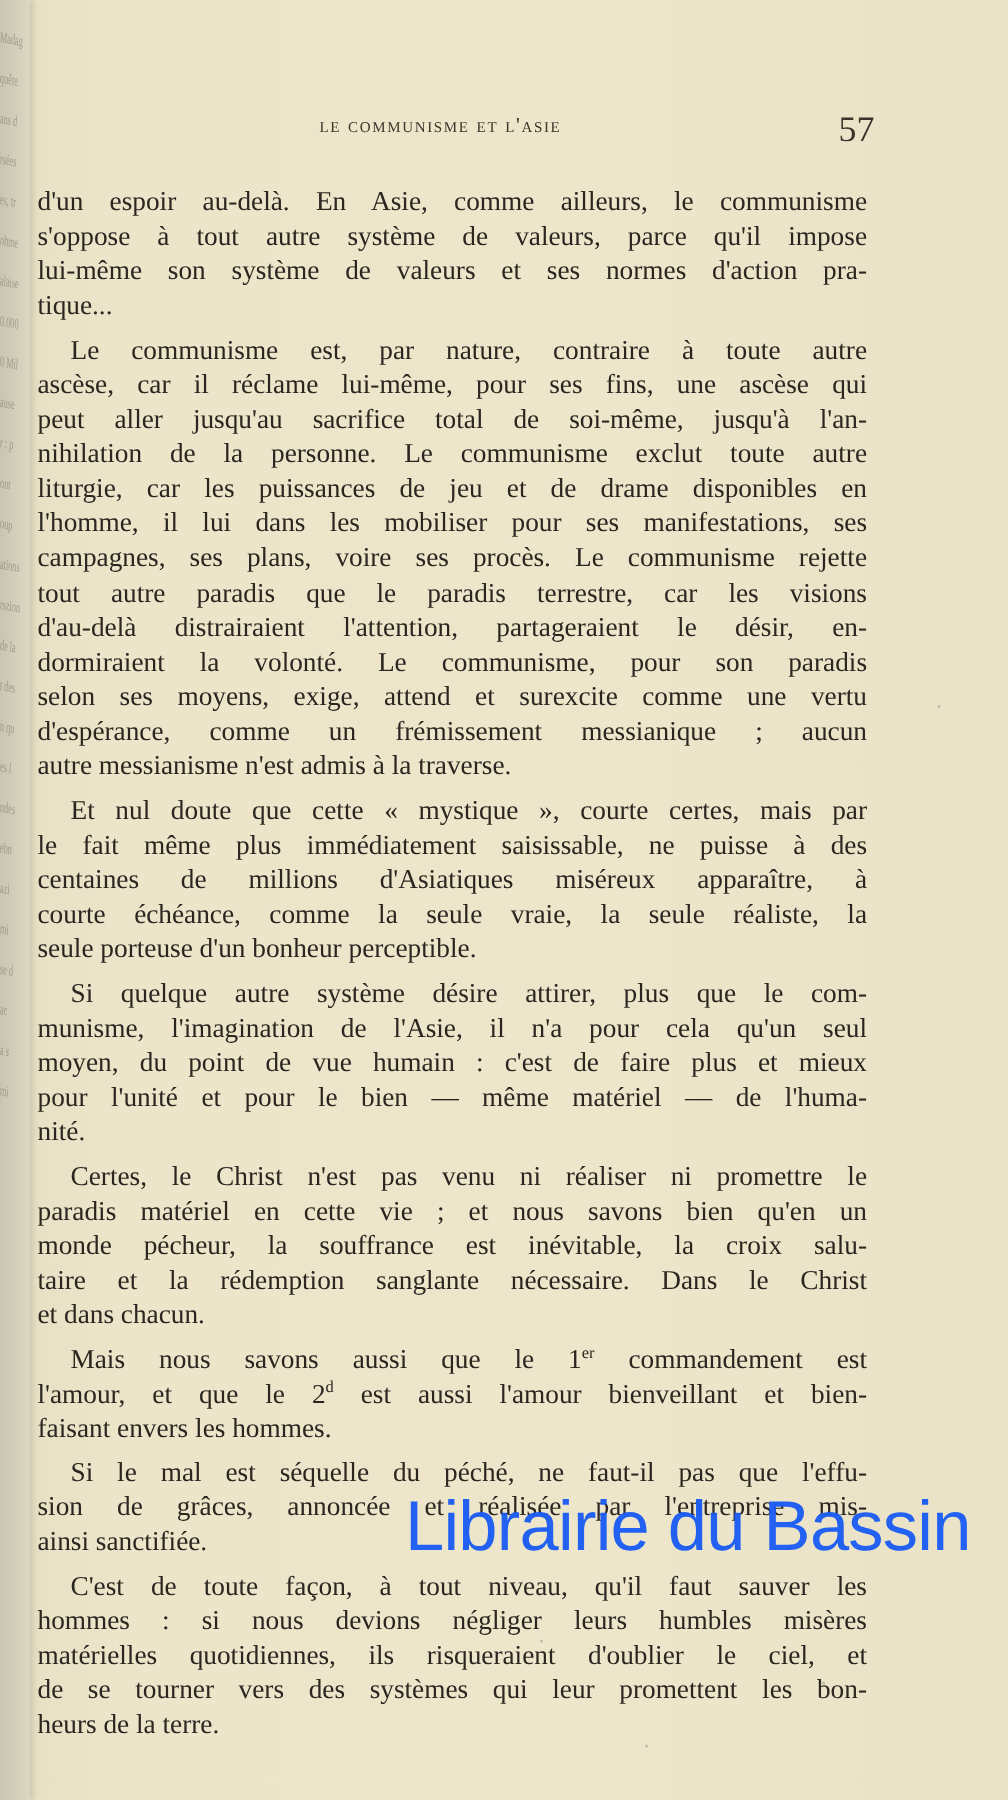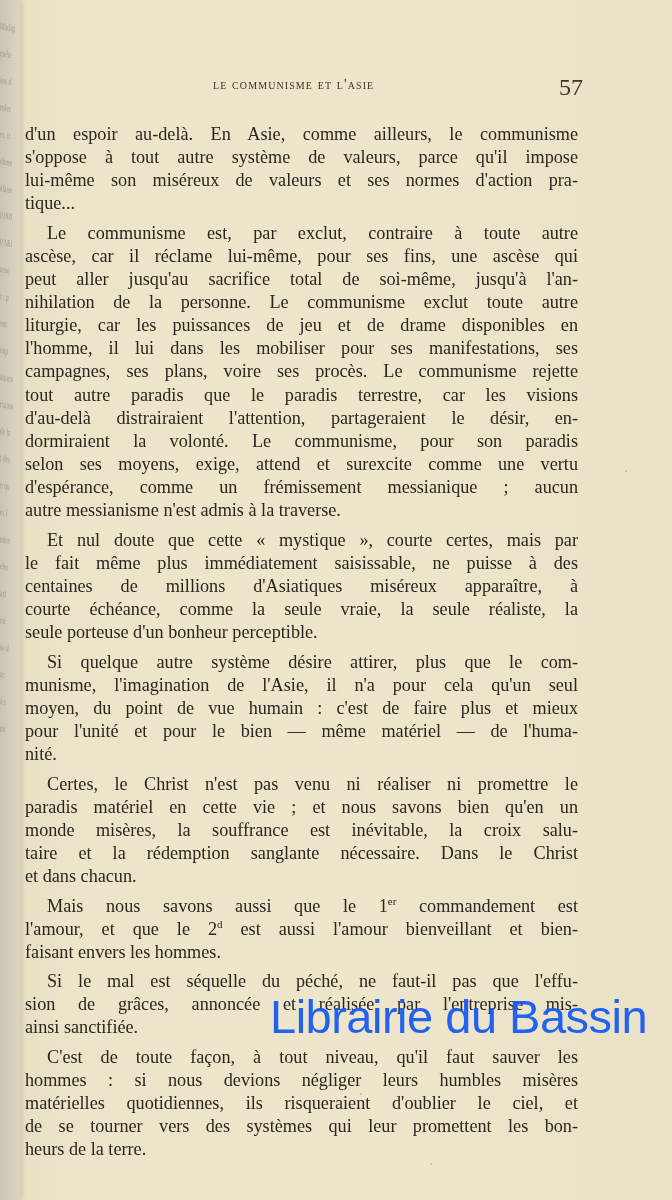--- a/index.html
+++ b/index.html
@@ -148,26 +148,26 @@
     </div>
 
   <div class="running-head">Le communisme et l'Asie</div>
   <div class="folio">57</div>
 
   <div class="body-text">
 
     <div class="para">
       <span class="line">d'un espoir au-delà. En Asie, comme ailleurs, le communisme</span>
       <span class="line">s'oppose à tout autre système de valeurs, parce qu'il impose</span>
-      <span class="line">lui-même son miséreux de valeurs et ses normes d'action pra-</span>
+      <span class="line">lui-même son système de valeurs et ses normes d'action pra-</span>
       <span class="line last">tique...</span>
     </div>
 
     <div class="para">
-      <span class="line indent">Le communisme est, par exclut, contraire à toute autre</span>
+      <span class="line indent">Le communisme est, par nature, contraire à toute autre</span>
       <span class="line">ascèse, car il réclame lui-même, pour ses fins, une ascèse qui</span>
       <span class="line">peut aller jusqu'au sacrifice total de soi-même, jusqu'à l'an-</span>
       <span class="line">nihilation de la personne. Le communisme exclut toute autre</span>
       <span class="line">liturgie, car les puissances de jeu et de drame disponibles en</span>
       <span class="line">l'homme, il lui dans les mobiliser pour ses manifestations, ses</span>
       <span class="line">campagnes, ses plans, voire ses procès. Le communisme rejette</span>
       <span class="line">tout autre paradis que le paradis terrestre, car les visions</span>
       <span class="line">d'au-delà distrairaient l'attention, partageraient le désir, en-</span>
       <span class="line">dormiraient la volonté. Le communisme, pour son paradis</span>
       <span class="line">selon ses moyens, exige, attend et surexcite comme une vertu</span>
@@ -187,21 +187,21 @@
       <span class="line indent">Si quelque autre système désire attirer, plus que le com-</span>
       <span class="line">munisme, l'imagination de l'Asie, il n'a pour cela qu'un seul</span>
       <span class="line">moyen, du point de vue humain : c'est de faire plus et mieux</span>
       <span class="line">pour l'unité et pour le bien — même matériel — de l'huma-</span>
       <span class="line last">nité.</span>
     </div>
 
     <div class="para">
       <span class="line indent">Certes, le Christ n'est pas venu ni réaliser ni promettre le</span>
       <span class="line">paradis matériel en cette vie ; et nous savons bien qu'en un</span>
-      <span class="line">monde misères, la souffrance est inévitable, la croix salu-</span>
+      <span class="line">monde pécheur, la souffrance est inévitable, la croix salu-</span>
       <span class="line">taire et la rédemption sanglante nécessaire. Dans  le Christ</span>
       <span class="line last">et dans chacun.</span>
     </div>
 
     <div class="para">
       <span class="line indent"><span>Mais nous savons aussi que le 1</span><sup>er</sup><span> commandement est</span></span>
       <span class="line"><span>l'amour, et que le 2</span><sup>d</sup><span> est aussi l'amour bienveillant et bien-</span></span>
       <span class="line last">faisant envers les hommes.</span>
     </div>
 

